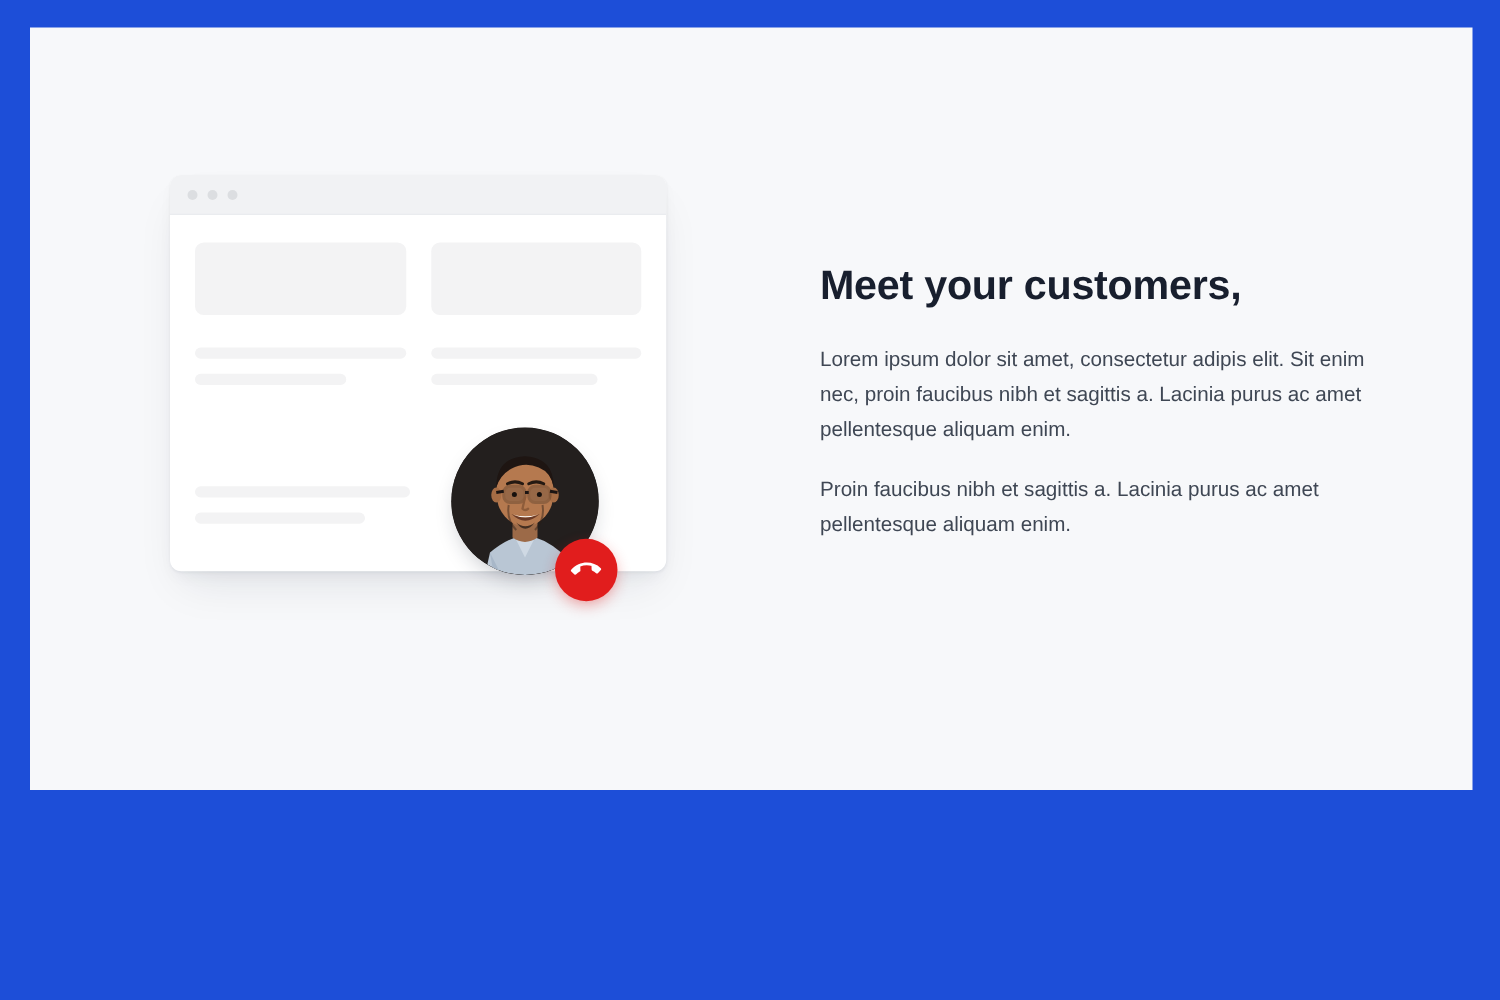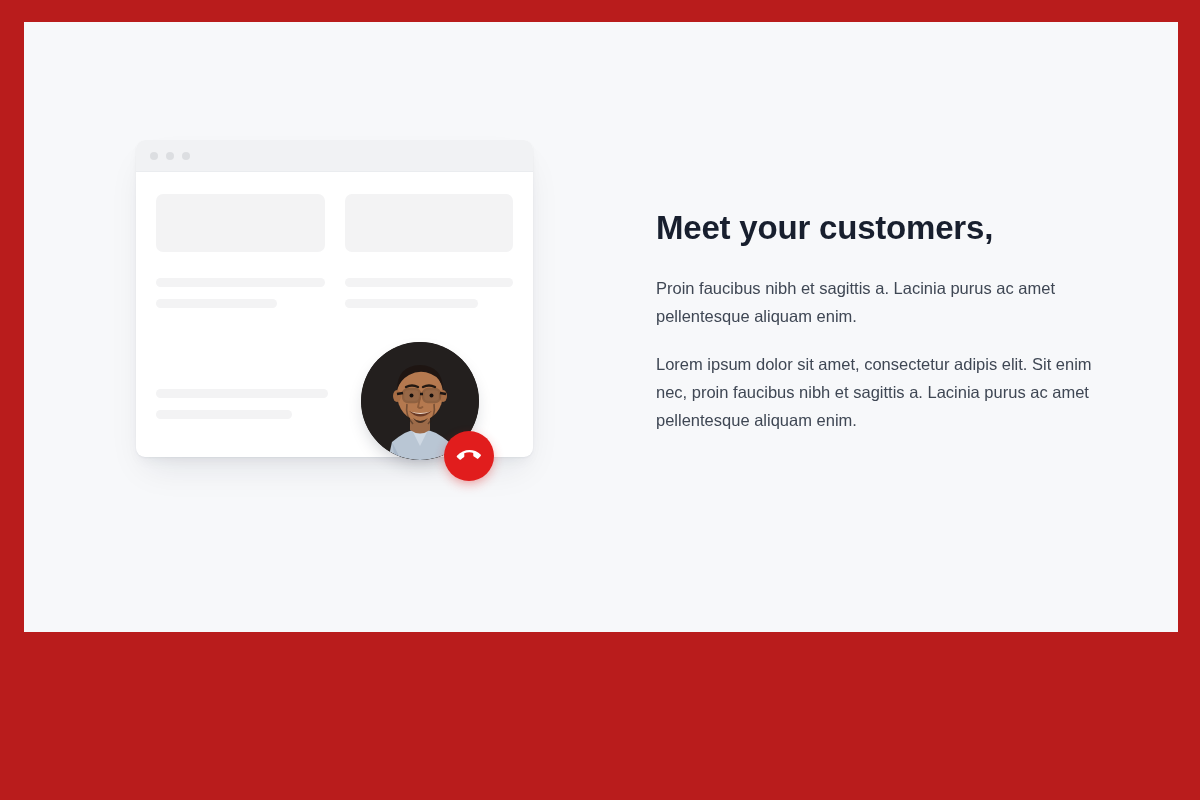--- a/index.html
+++ b/index.html
@@ -9,21 +9,21 @@
     height: 800px;
     background: #ffffff;
     font-family: "Liberation Sans", sans-serif;
     overflow: hidden;
   }
 
   #root {
     position: relative;
     width: 1200px;
     height: 800px;
-    background: #b91c1c;
+    background: #1d4ed8;
   }
 
   
   .hero-panel {
     position: absolute;
     left: 24px;
     top: 22px;
     width: 1154px;
     height: 610px;
     background: #f7f8fa;
@@ -270,19 +270,19 @@
       </button>
 
     </div>
 
     <div class="copy-column">
 
       <h1 class="hero-heading">
         <span>Meet your customers,</span><br>
       </h1>
 
+      <p class="hero-paragraph">Lorem ipsum dolor sit amet, consectetur adipis elit. Sit enim nec, proin faucibus nibh et sagittis a. Lacinia purus ac amet pellentesque aliquam enim.</p>
       <p class="hero-paragraph p-narrow">Proin faucibus nibh et sagittis a. Lacinia purus ac amet pellentesque aliquam enim.</p>
-      <p class="hero-paragraph">Lorem ipsum dolor sit amet, consectetur adipis elit. Sit enim nec, proin faucibus nibh et sagittis a. Lacinia purus ac amet pellentesque aliquam enim.</p>
 
     </div>
 
   </section>
 </div>
 
 </body></html>

